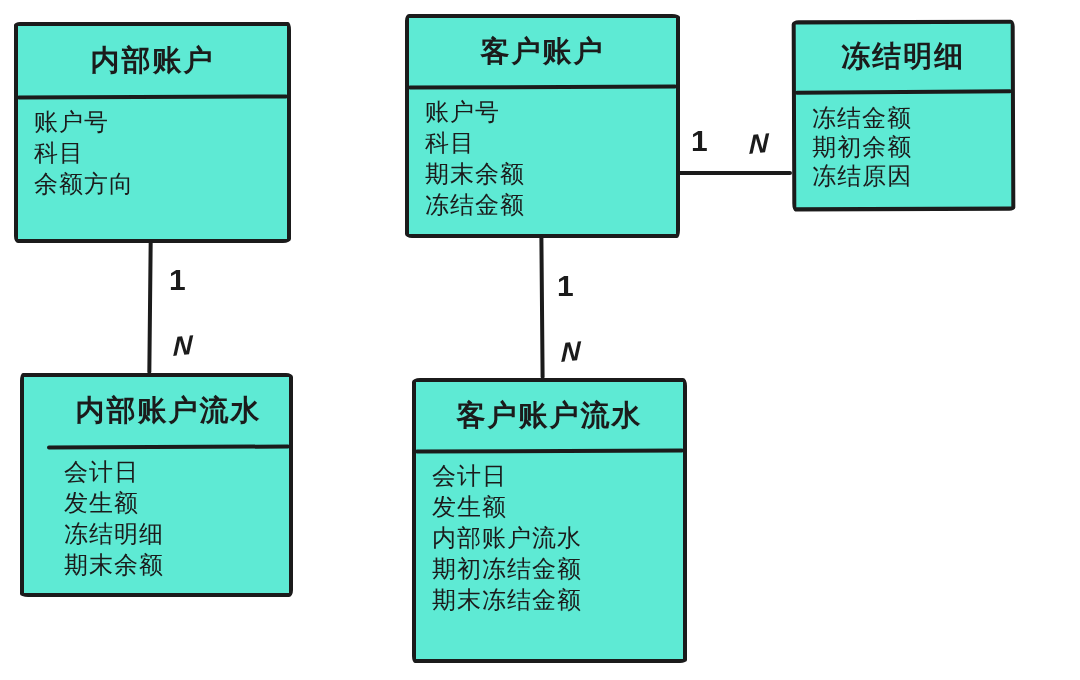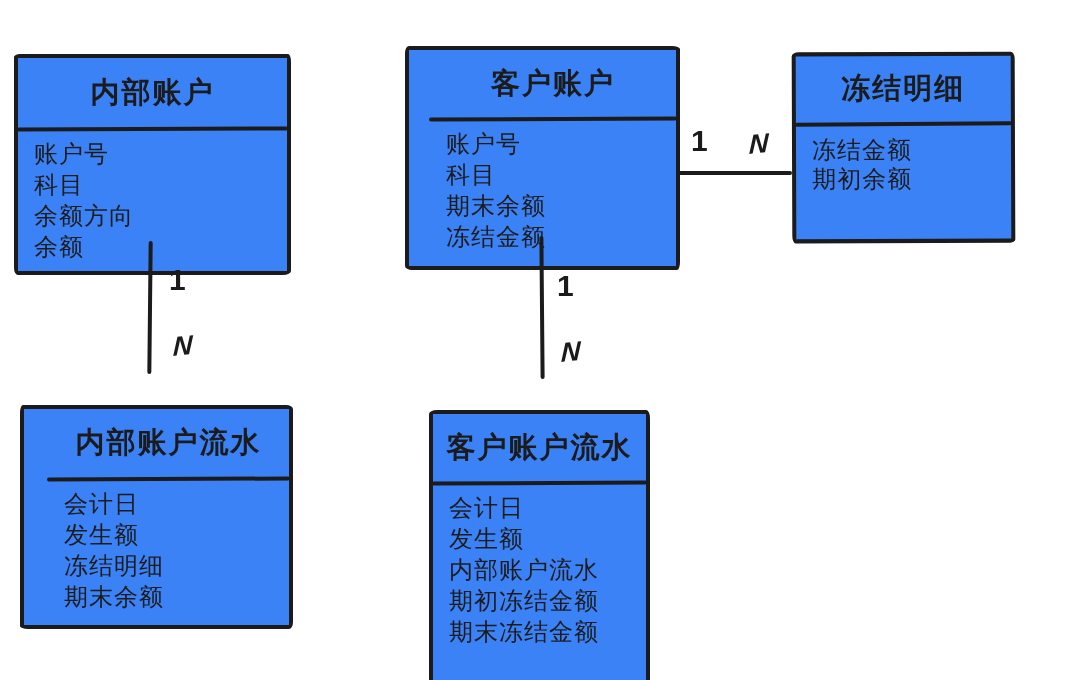--- a/index.html
+++ b/index.html
@@ -11,28 +11,27 @@
     position: relative;
     width: 1080px;
     height: 680px;
     background: #ffffff;
     overflow: hidden;
     font-family: "Liberation Sans", "DejaVu Sans", sans-serif;
     color: #1b1b1b;
   }
   .entity {
     position: absolute;
-    background: #3b82f6;
+    background: #5eead4;
     border: 4px solid #1b1b1b;
     box-sizing: border-box;
-    margin-top: 32px;
   }
   
   .e0 { border-radius: 6px 3px 8px 4px / 3px 8px 4px 7px; }
-  .e1 { border-radius: 4px 8px 3px 7px / 7px 3px 8px 4px; padding-left: 21px; }
+  .e1 { border-radius: 4px 8px 3px 7px / 7px 3px 8px 4px; }
   .e2 { border-radius: 7px 4px 6px 3px / 4px 7px 3px 8px; transform: rotate(-0.2deg); }
   .e3 { border-radius: 3px 7px 4px 8px / 8px 4px 7px 3px; padding-left: 24px; }
   .e4 { border-radius: 8px 4px 7px 3px / 4px 8px 3px 7px; }
   .entity-title {
     display: flex;
     align-items: center;
     justify-content: center;
     font-size: 29px;
     font-weight: 700;
     letter-spacing: 2px;
@@ -78,56 +77,56 @@
 
 <div id="canvas">
 
   <div class="entity e0" style="left:14px; top:22px; width:277px; height:221px;">
     <div class="entity-title" style="height:69px">内部账户</div>
     <div class="entity-divider"></div>
     <div class="entity-fields">
       <div>账户号</div>
       <div>科目</div>
       <div>余额方向</div>
-      <div>余额</div>
     </div>
   </div>
 
   <div class="entity e1" style="left:405px; top:14px; width:275px; height:224px;">
     <div class="entity-title" style="height:67px">客户账户</div>
     <div class="entity-divider"></div>
     <div class="entity-fields">
       <div>账户号</div>
       <div>科目</div>
       <div>期末余额</div>
       <div>冻结金额</div>
     </div>
   </div>
 
   <div class="entity e2" style="left:792px; top:20px; width:223px; height:191px;">
     <div class="entity-title" style="height:66px">冻结明细</div>
     <div class="entity-divider"></div>
     <div class="entity-fields">
       <div>冻结金额</div>
       <div>期初余额</div>
+      <div>冻结原因</div>
     </div>
   </div>
 
   <div class="entity e3" style="left:20px; top:373px; width:273px; height:224px;">
     <div class="entity-title" style="height:68px">内部账户流水</div>
     <div class="entity-divider"></div>
     <div class="entity-fields">
       <div>会计日</div>
       <div>发生额</div>
       <div>冻结明细</div>
       <div>期末余额</div>
     </div>
   </div>
 
-  <div class="entity e4" style="left:429px; top:378px; width:221px; height:285px;">
+  <div class="entity e4" style="left:412px; top:378px; width:275px; height:285px;">
     <div class="entity-title" style="height:67px">客户账户流水</div>
     <div class="entity-divider"></div>
     <div class="entity-fields">
       <div>会计日</div>
       <div>发生额</div>
       <div>内部账户流水</div>
       <div>期初冻结金额</div>
       <div>期末冻结金额</div>
     </div>
   </div>

